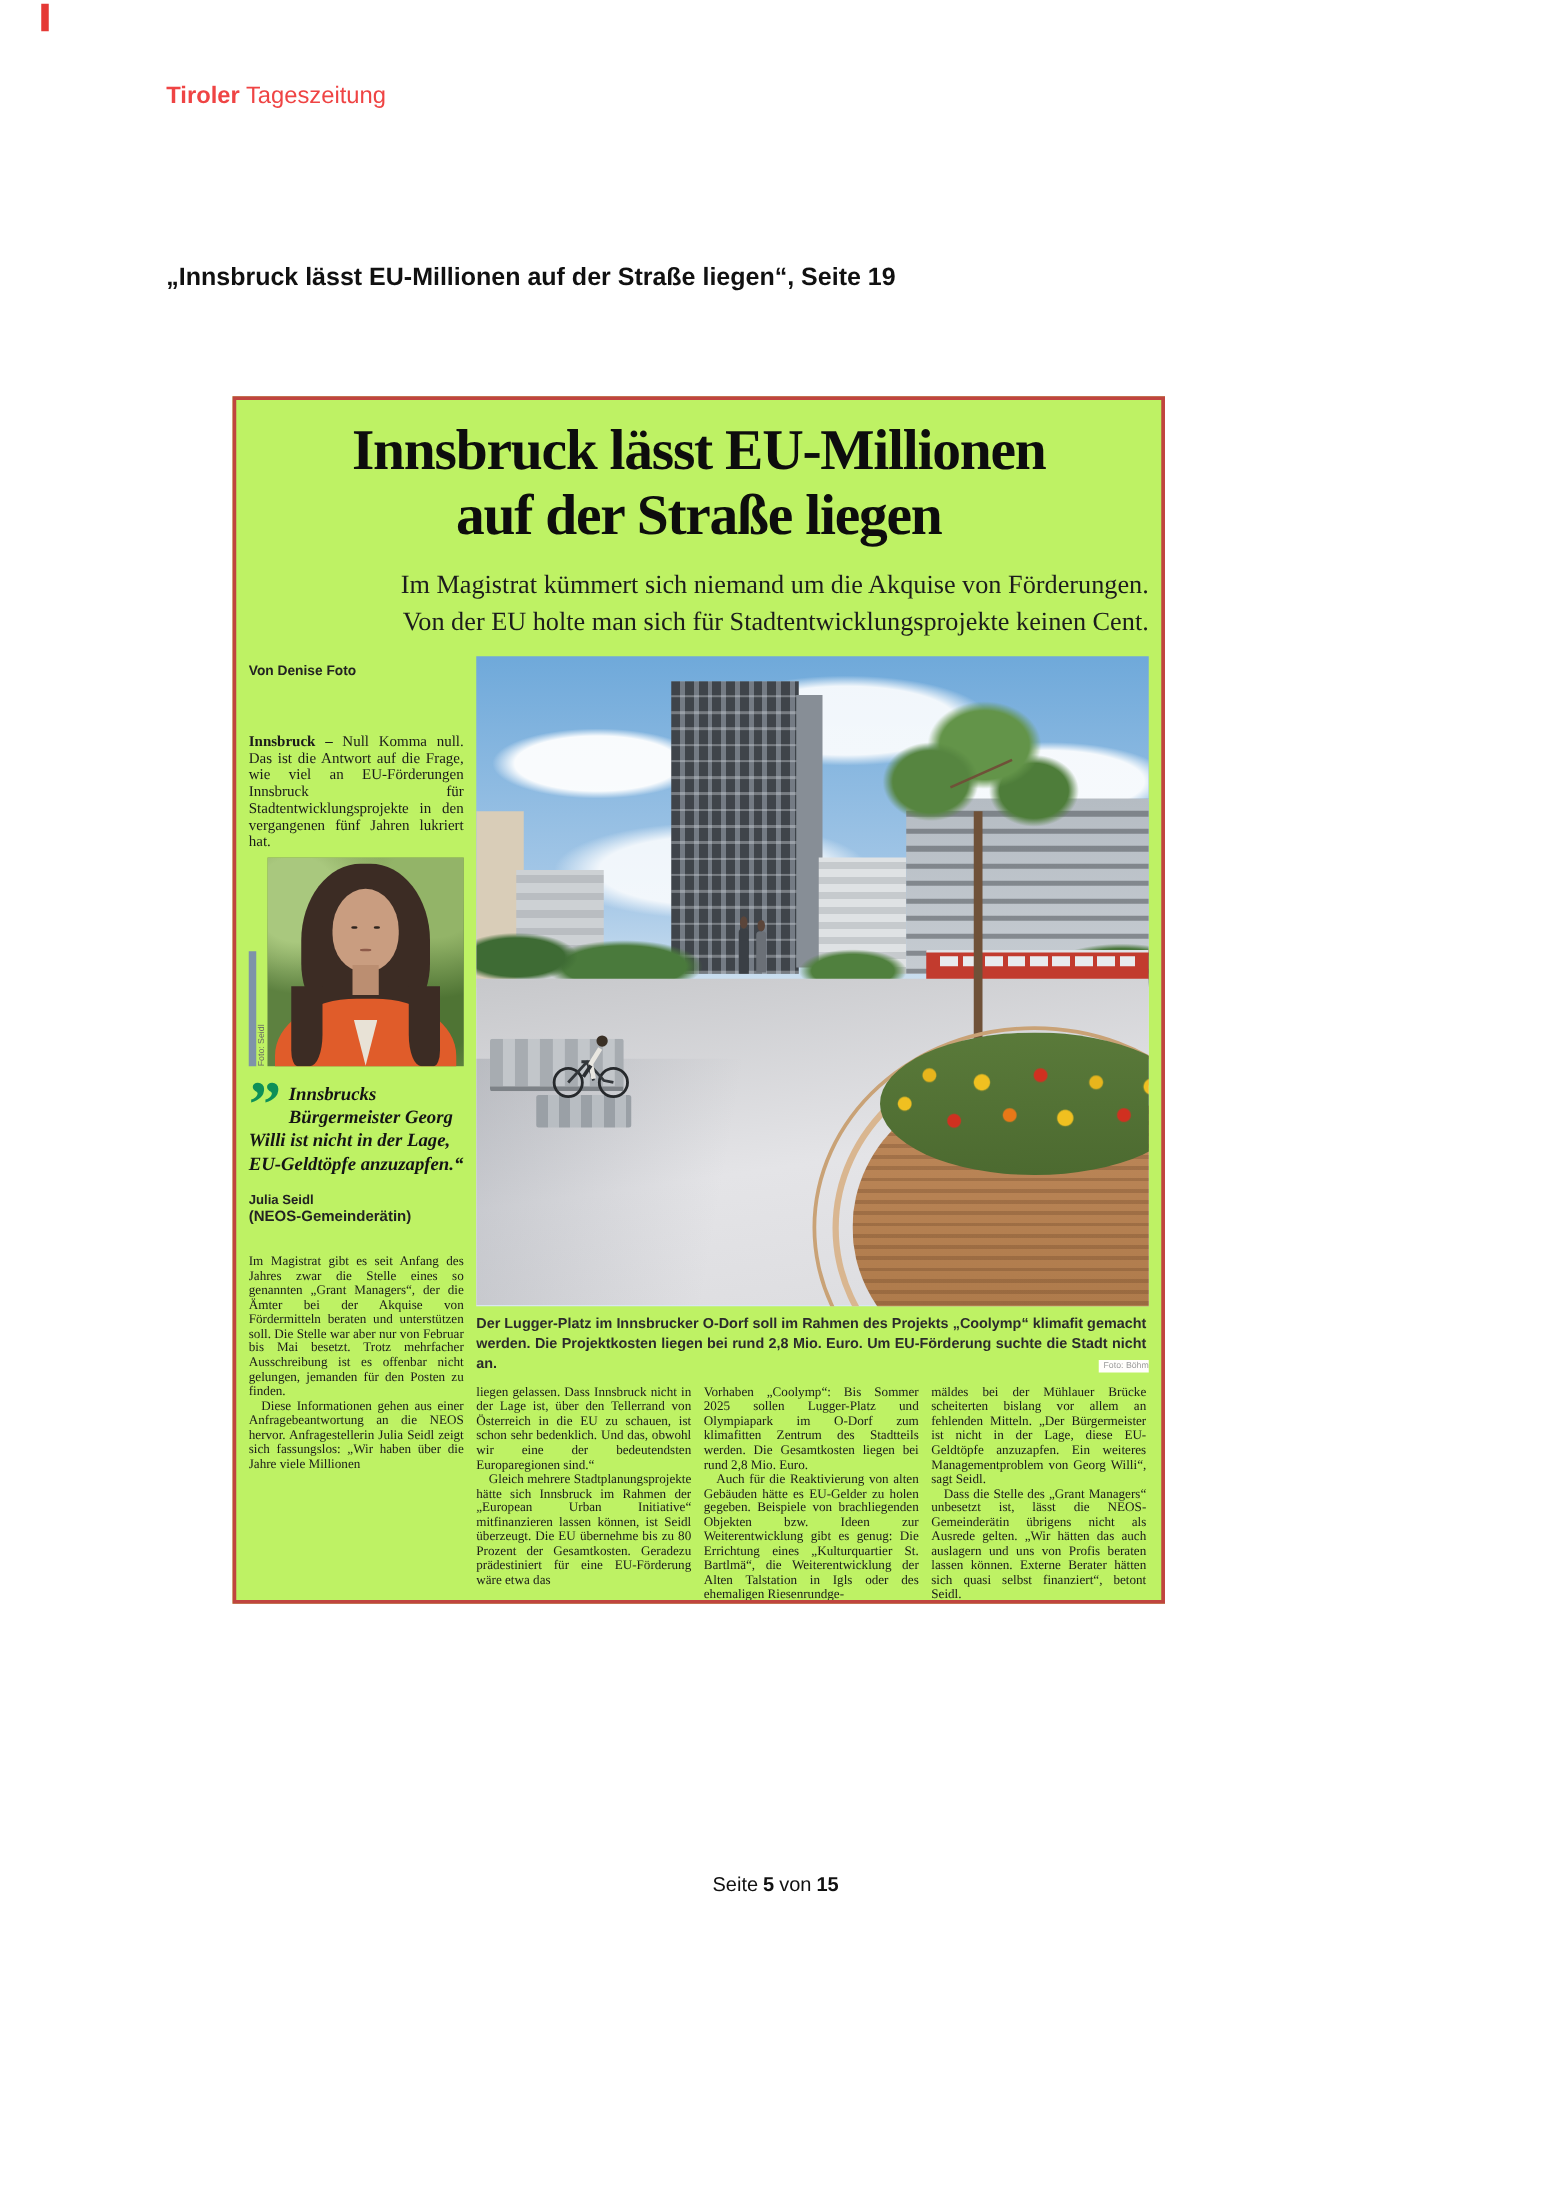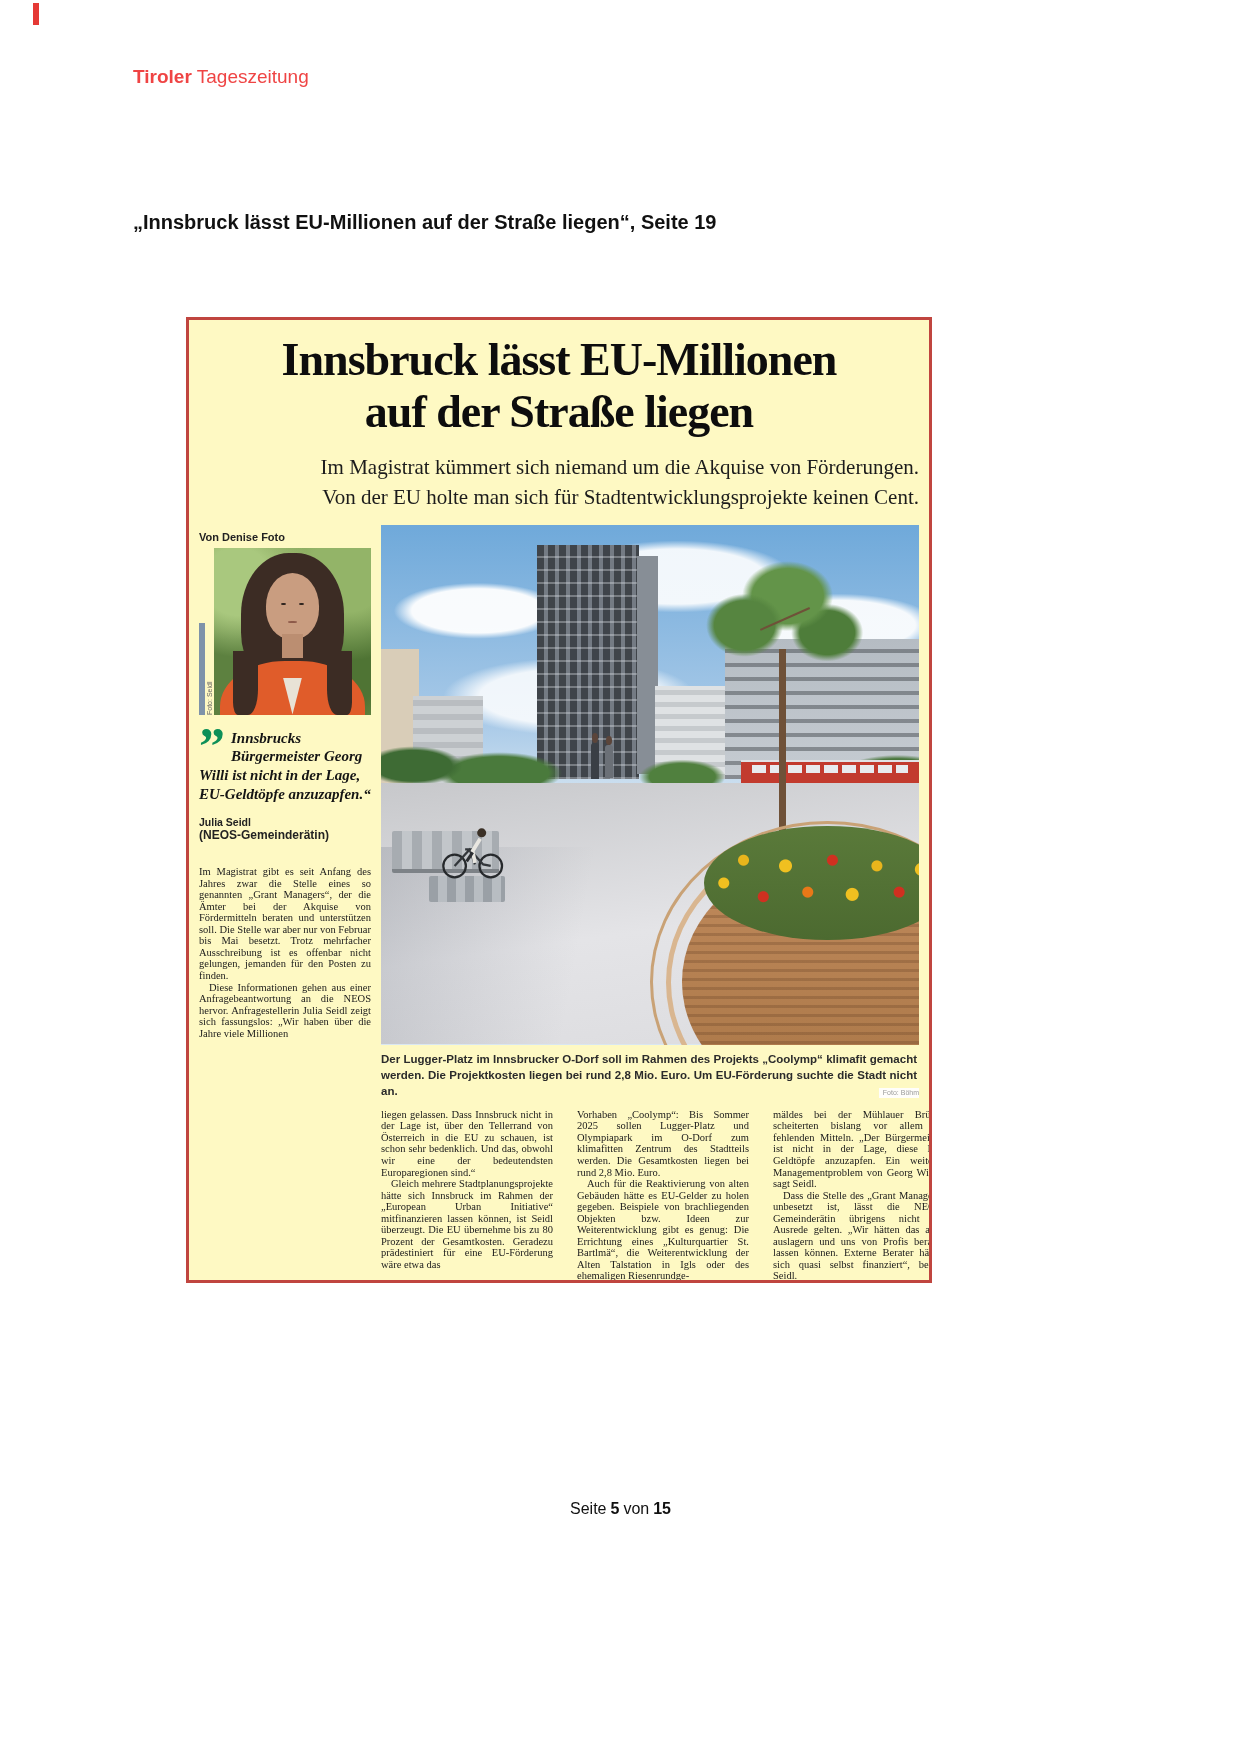--- a/index.html
+++ b/index.html
@@ -13,21 +13,21 @@
 
   .masthead { position:absolute; left:133px; top:66px; font-size:19px; color:#ef4444; }
   .masthead .bold { font-weight:bold; }
   .masthead .reg { margin-left:5px; }
 
   .ref-headline { position:absolute; left:133px; top:211px; font-size:20px; font-weight:bold; color:#111; }
 
   
   .clipping {
     position:absolute; left:186px; top:317px; width:746px; height:966px;
-    border:3px solid #c0453f; background:#fef9c3; padding:10px 10px 6px; overflow:hidden;
+    border:3px solid #c0453f; background:#bef264; padding:10px 10px 6px; overflow:hidden;
   }
 
   .head-block { text-align:center; }
   .art-headline {
     font-family:"Liberation Serif", serif; font-weight:bold; font-size:46px;
     line-height:1.14; letter-spacing:-1px; margin:4px 0 14px; color:#0d0d0d;
   }
   .art-subhead {
     font-family:Liberation Serif, serif; font-size:21px; line-height:1.42; color:#1c1c1c;text-align:right;
   }
@@ -151,21 +151,21 @@
       radial-gradient(circle at 70% 35%, #e8b51c 0 5px, rgba(0,0,0,0) 6px),
       radial-gradient(circle at 79% 58%, #d03020 0 5px, rgba(0,0,0,0) 6px),
       radial-gradient(circle at 88% 38%, #f0c020 0 6px, rgba(0,0,0,0) 7px),
       radial-gradient(circle at 95% 60%, #e87818 0 5px, rgba(0,0,0,0) 6px),
       linear-gradient(#5a7a3a,#4c6a30); }
 
   .caption { margin-top:6px; position:relative; font-size:11.5px; font-weight:bold;
     color:#2b2b2b; line-height:1.4; text-align:justify; padding-right:2px; }
   .photo-credit { position:absolute; right:0; bottom:1px; font-size:7px; font-weight:normal; color:#9a9a9a; background:#fffefb; padding-left:4px; }
 
-  .cols3 { display:flex; gap:24px; margin-top:10px; }
+  .cols3 { display:flex; gap:10px; margin-top:10px; }
   .body-col { width:172px; flex:none; }
   .body-text {
     font-family:"Liberation Serif", serif; font-size:10.5px; line-height:1.1;
     text-align:justify; color:#1a1a1a; hyphens:auto;
   }
   .body-text p { margin:0; }
   .body-text p + p { text-indent:10px; }
 
   .footer { position:absolute; left:0; right:0; top:1500px; text-align:center; font-size:16px; color:#111; }
   .footer span { margin:0 2px; }
@@ -193,20 +193,23 @@
       <div>Im Magistrat kümmert sich niemand um die Akquise von Förderungen.</div>
       <div>Von der EU holte man sich für Stadtentwicklungsprojekte keinen Cent.</div>
     </div>
   </div>
 
   <div class="content-row">
 
     <div class="left-col">
       <div class="byline">Von Denise Foto</div>
 
+      <div class="intro">
+        <span class="lead">Innsbruck</span><span class="lead"> – </span><span>Null Komma null. Das ist die Antwort auf die Frage, wie viel an EU-Förderungen Innsbruck für Stadtentwicklungsprojekte in den vergangenen fünf Jahren lukriert hat.</span>
+      </div>
 
       <div class="portrait-row">
         <div class="credit-bar"></div>
         <div class="portrait-credit">Foto: Seidl</div>
         <div class="portrait">
           <div class="p-bg1"></div>
           <div class="p-hair"></div>
           <div class="p-face">
             <div class="p-eye l"></div>
             <div class="p-eye r"></div>

